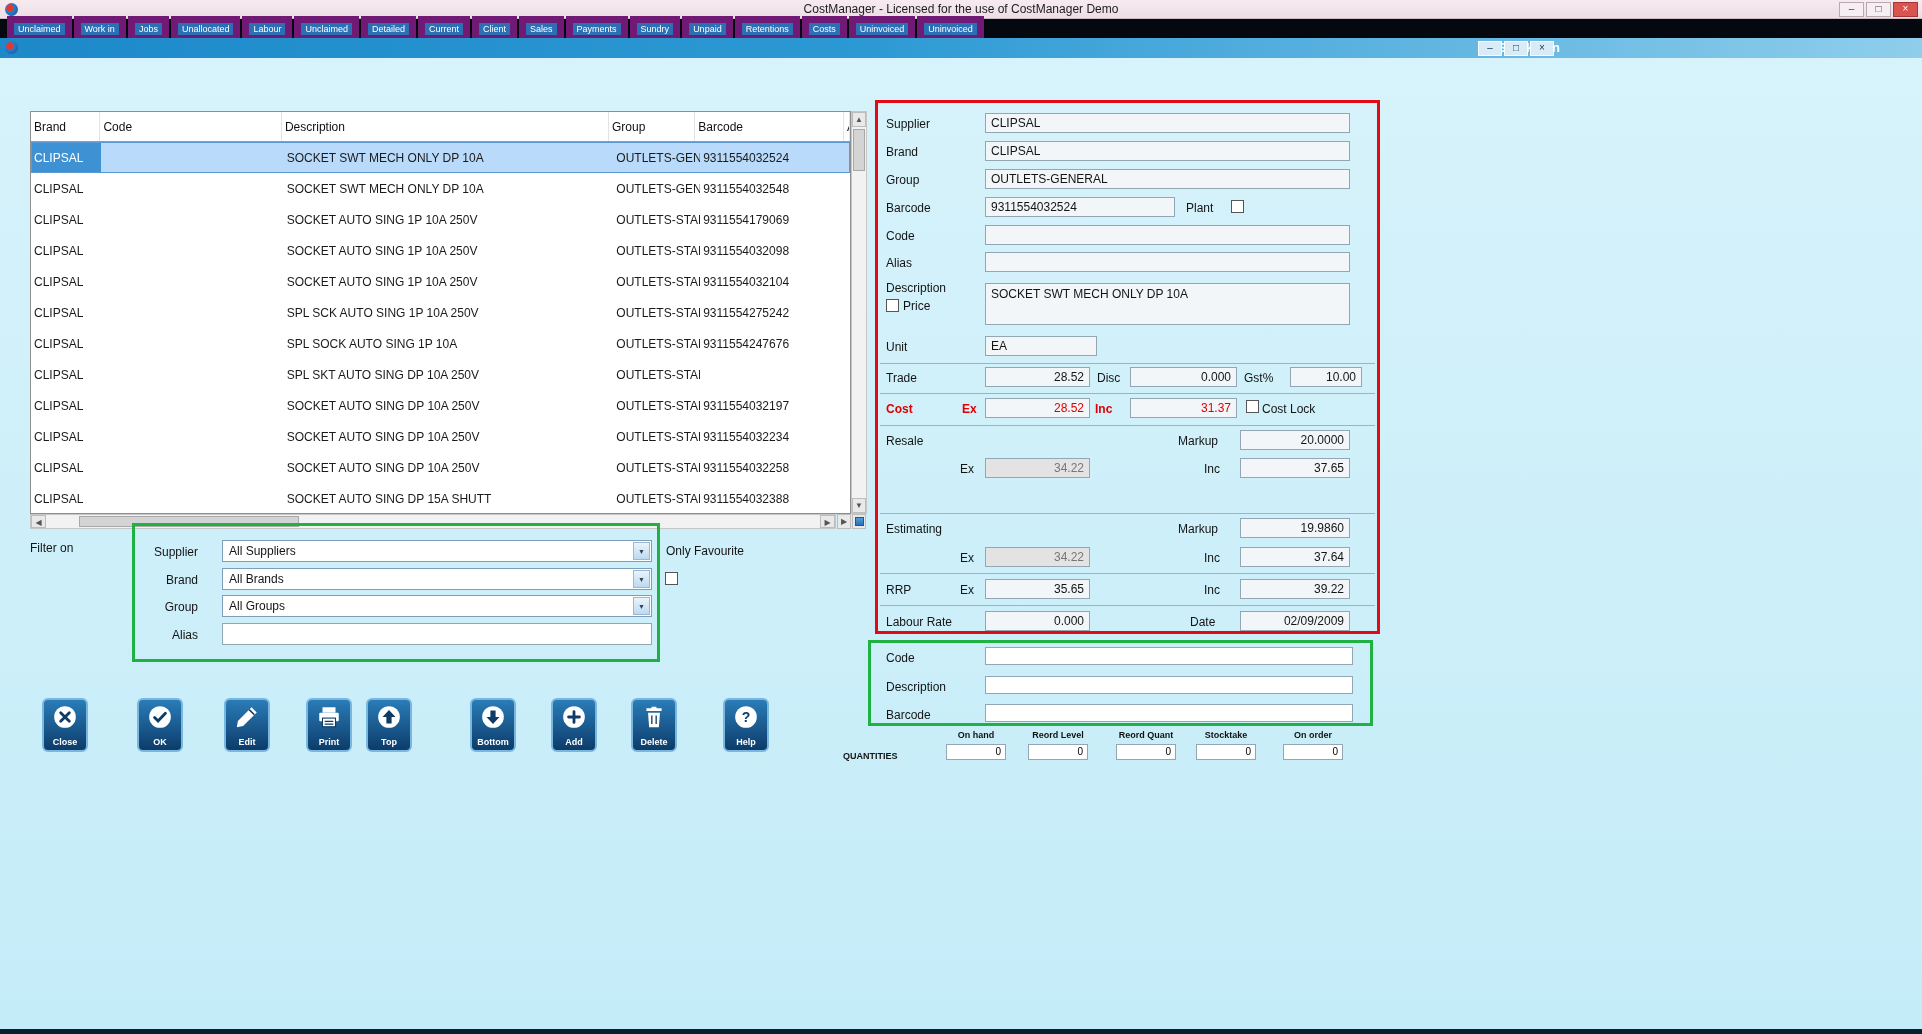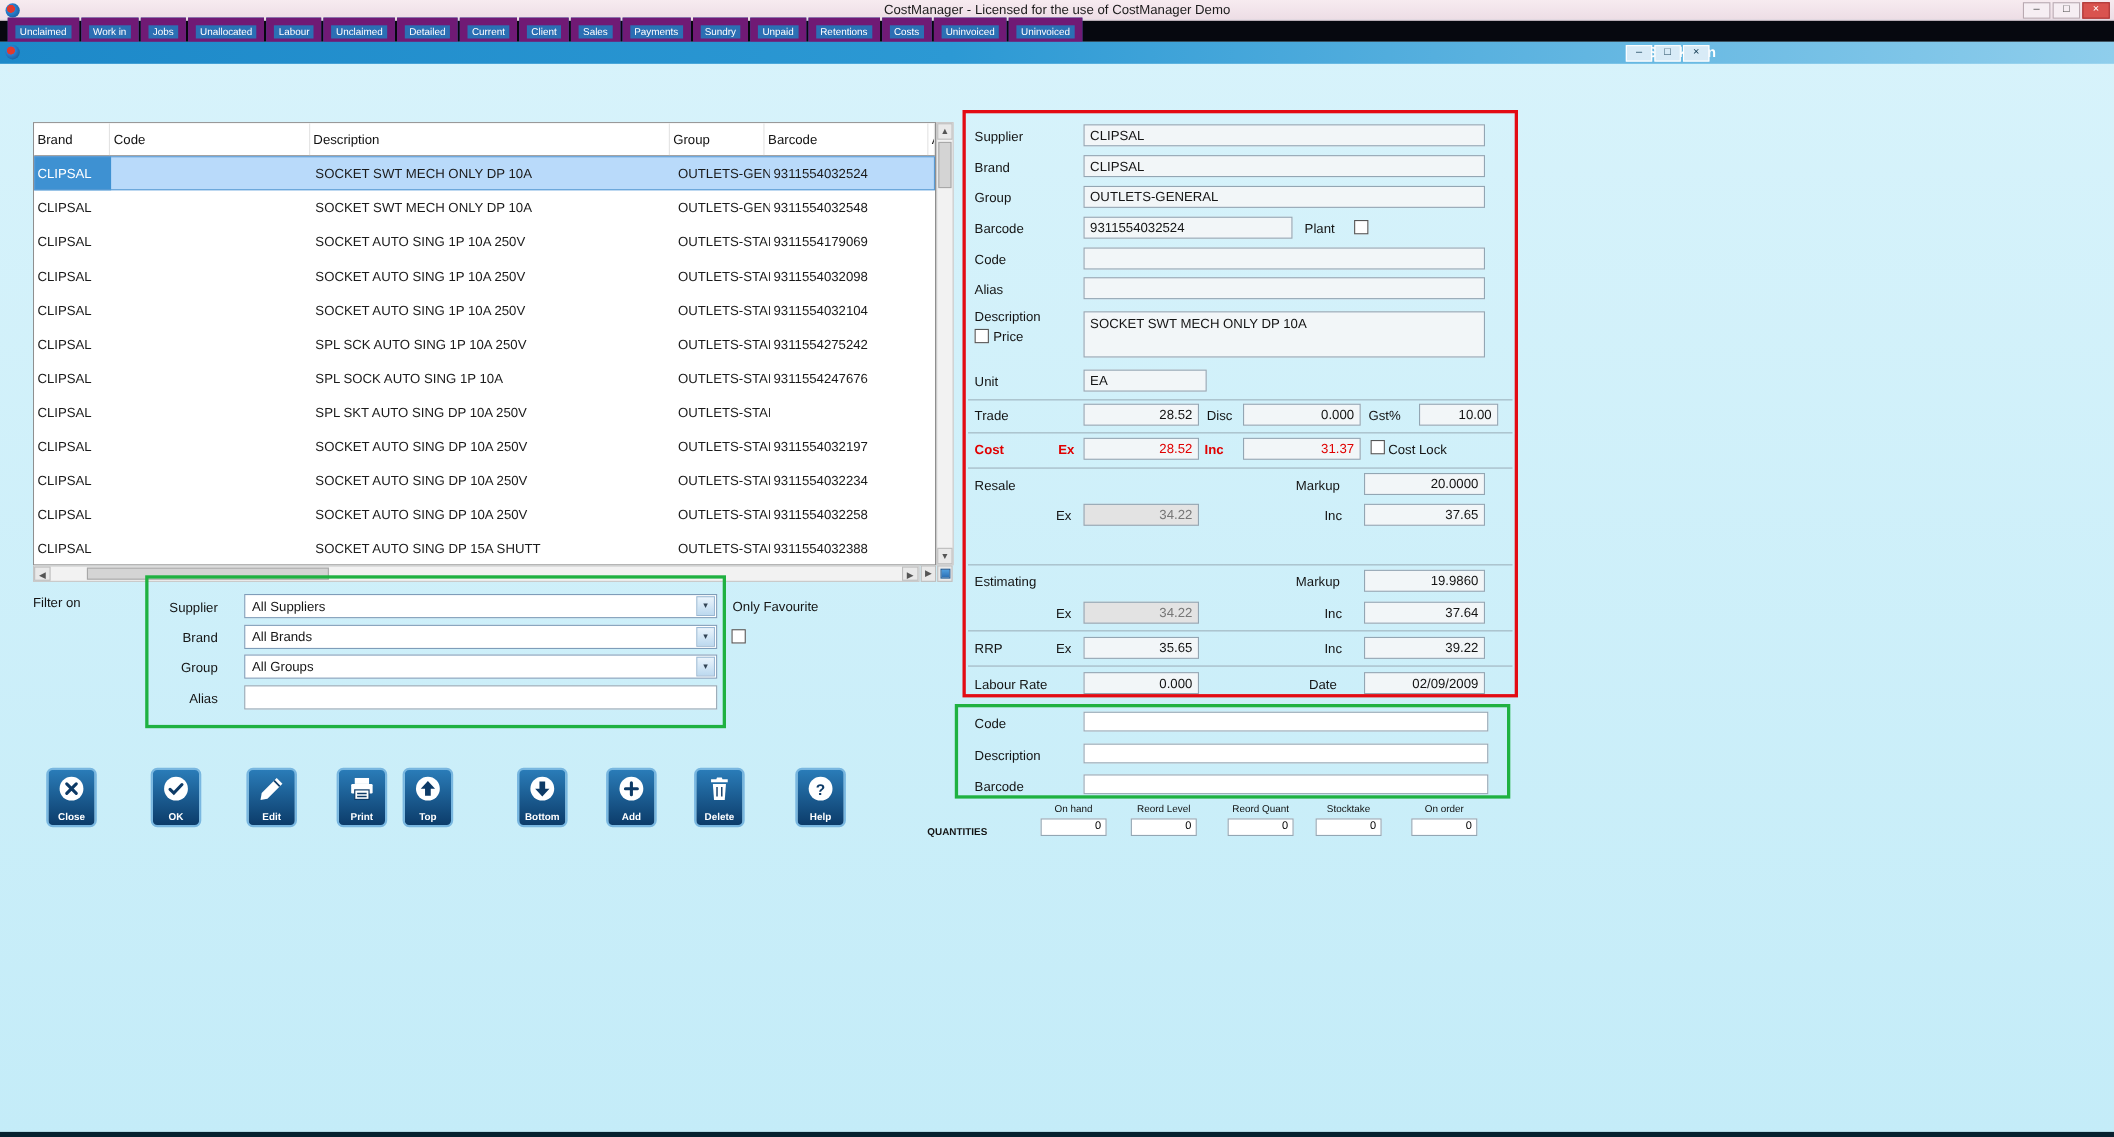--- a/index.html
+++ b/index.html
@@ -55,21 +55,21 @@
   .combo{position:absolute;left:222px;width:430px;height:22px;background:#fff;border:1px solid #7f9db9;font-size:12px;padding:3px 22px 0 6px;color:#141414;cursor:pointer}
   .combo .arrow{position:absolute;right:1px;top:1px;width:17px;height:18px;background:linear-gradient(#eaf4fc,#bcd9ef);border:1px solid #9ab8d4;font-size:7px;text-align:center;line-height:17px;color:#345}
   .flabel{position:absolute;left:123px;width:75px;text-align:right;font-size:12px;color:#141414}
   
   .tile{position:absolute;top:698px;width:46px;height:54px;background:linear-gradient(#2a7cb8,#0c3c6a);border:2px solid #79b7e0;border-radius:6px;color:#fff;display:flex;flex-direction:column;align-items:center;justify-content:space-between;padding:4px 0 3px;cursor:pointer}
   .tile .cap{font-size:9px;font-weight:bold;line-height:9px}
   
   .ann{position:absolute;border:3px solid;pointer-events:none;z-index:4}
   
   .qcol{position:absolute;width:60px}
-  .qhead{font-size:9px;font-weight:normal;text-align:center;color:#111;white-space:nowrap}
+  .qhead{font-size:9px;font-weight:bold;text-align:center;color:#111;white-space:nowrap}
   .qfield{margin-top:4px;height:16px;background:#fff;border:1px solid #93a6b3;font-size:10px;text-align:right;padding:1px 4px;cursor:text}
   .botband{position:absolute;left:0;top:1029px;width:100%;height:5px;background:#07212f}
 </style>
 </head>
 <body>
 
 <div class="app">
 
   <div class="titlebar">
     <div class="appicon"></div>

